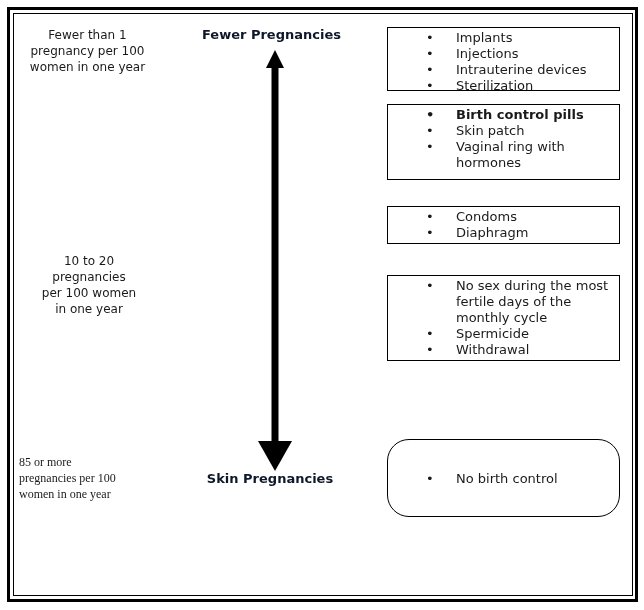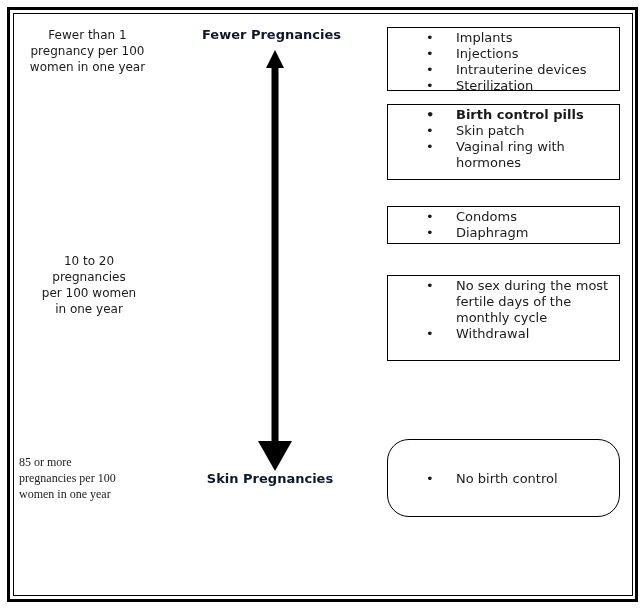--- a/index.html
+++ b/index.html
@@ -123,20 +123,21 @@
     <li>Condoms</li>
     <li>Diaphragm</li>
   </ul>
 </div>
 
 <div class="method-box" style="top:275px; height:86px;">
   <ul>
     <li>No sex during the most
 fertile days of the
 monthly cycle</li>
+    <li>Spermicide</li>
     <li>Withdrawal</li>
   </ul>
 </div>
 
 <div class="method-box v-center" style="top:439px; height:78px;">
   <ul>
     <li>No birth control</li>
   </ul>
 </div>
 

